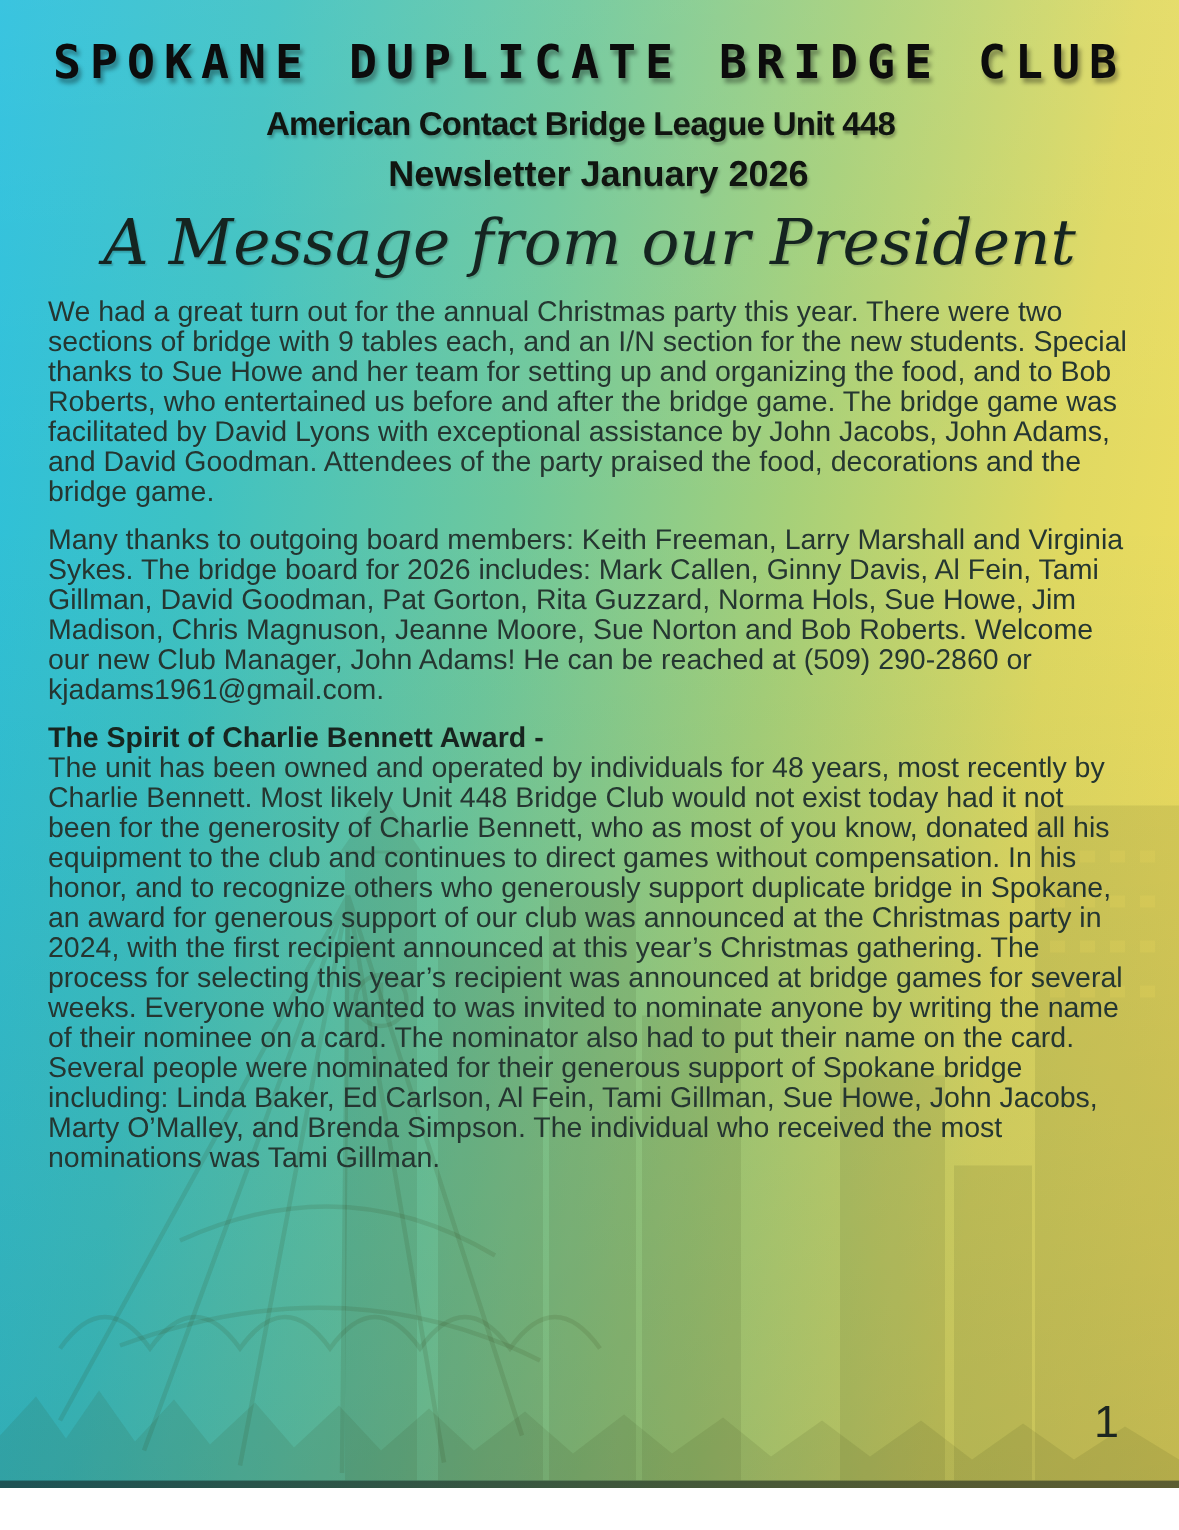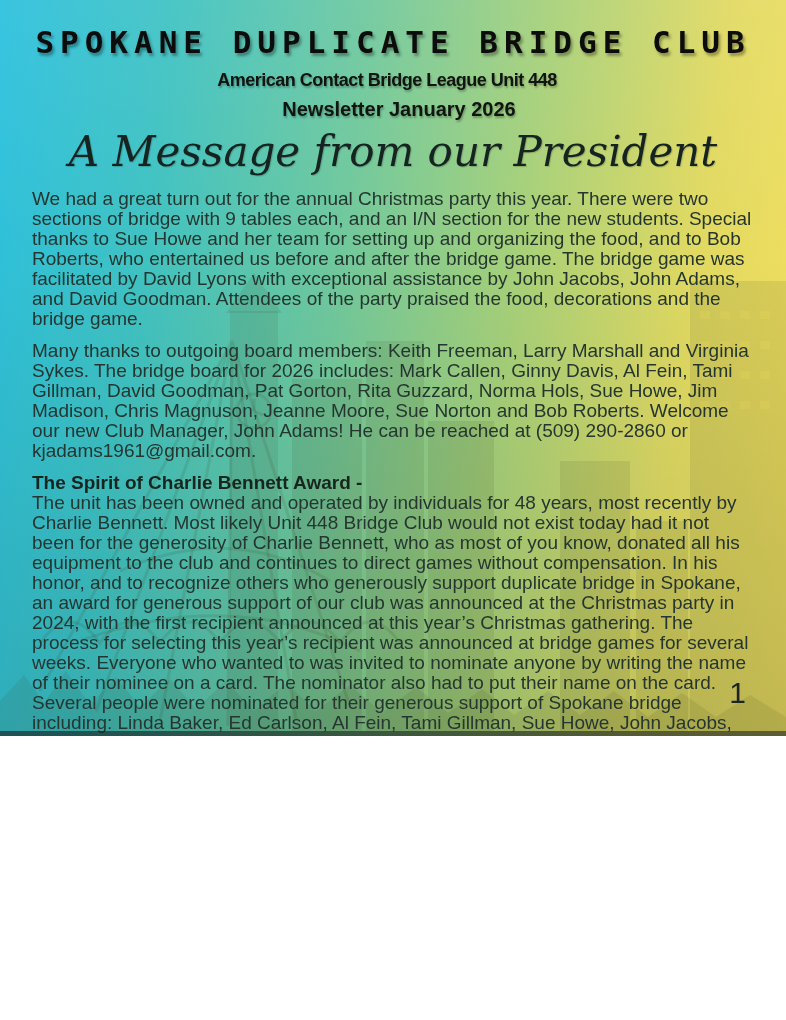--- a/index.html
+++ b/index.html
@@ -1,18 +1,18 @@
 <!DOCTYPE html>
 <html><head>
 <meta charset="utf-8">
 <style>
   html,body{margin:0;padding:0;background:#ffffff;}
   .page{
     position:relative;
-    width:786px;height:736px;
+    width:786px;height:992px;
     overflow:hidden;
     background:
       linear-gradient(to bottom, rgba(255,255,255,0.07) 0%, rgba(0,0,0,0) 35%, rgba(0,48,58,0.14) 100%),
       linear-gradient(98deg, #2bc0de 0%, #3fc2c2 20%, #6fc89c 42%, #a6d079 62%, #e0d961 82%, #f6e05e 100%);
     font-family:"Liberation Sans", sans-serif;
     color:#253631;
   }
   .watermark{
     position:absolute;left:0;bottom:5px;width:786px;height:460px;
     z-index:0;pointer-events:none;
@@ -25,29 +25,29 @@
     font-weight:bold;
     font-size:31px;
     letter-spacing:6px;
     color:#0c0c0c;
     text-shadow:2px 3px 3px rgba(0,0,0,0.35);
     white-space:nowrap;
   }
   .org-line{
     margin:10px 12px 0 0;
     font-weight:bold;
-    font-size:18px;
+    font-size:22px;
     letter-spacing:-0.5px;
     color:#101510;
     text-shadow:1px 2px 2px rgba(0,0,0,0.28);
   }
   .news-line{
     margin:7px 0 0 12px;
     font-weight:bold;
-    font-size:20px;
+    font-size:24px;
     color:#101510;
     text-shadow:1px 2px 2px rgba(0,0,0,0.28);
   }
   .script-line{
     font-family:"DejaVu Serif", serif;
     font-style:italic;
     font-size:42px;
     line-height:1.18;
     color:#152420;
     text-shadow:1px 1px 1px rgba(0,0,0,0.18);

